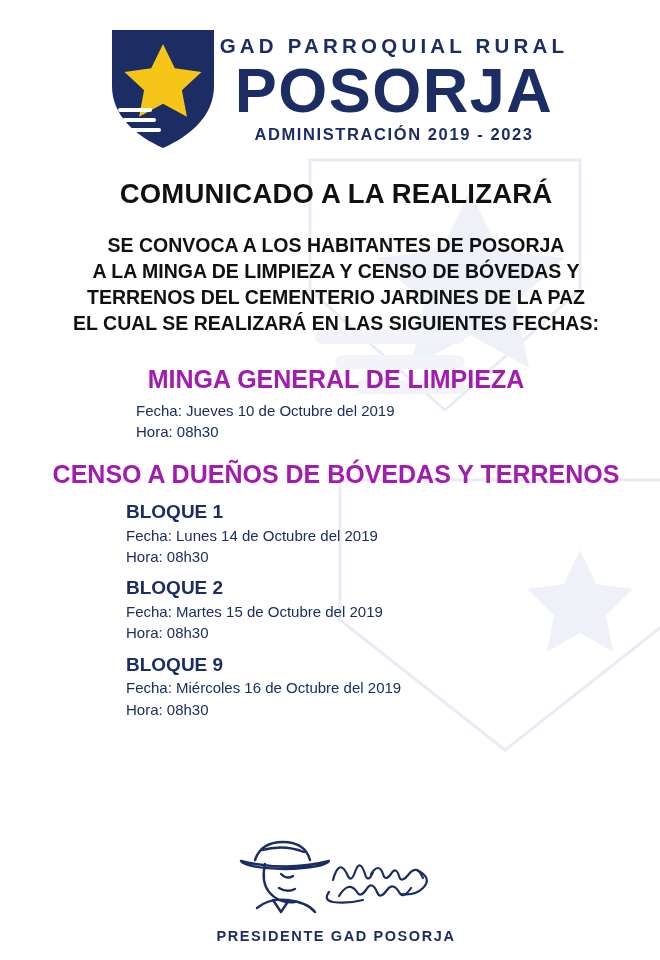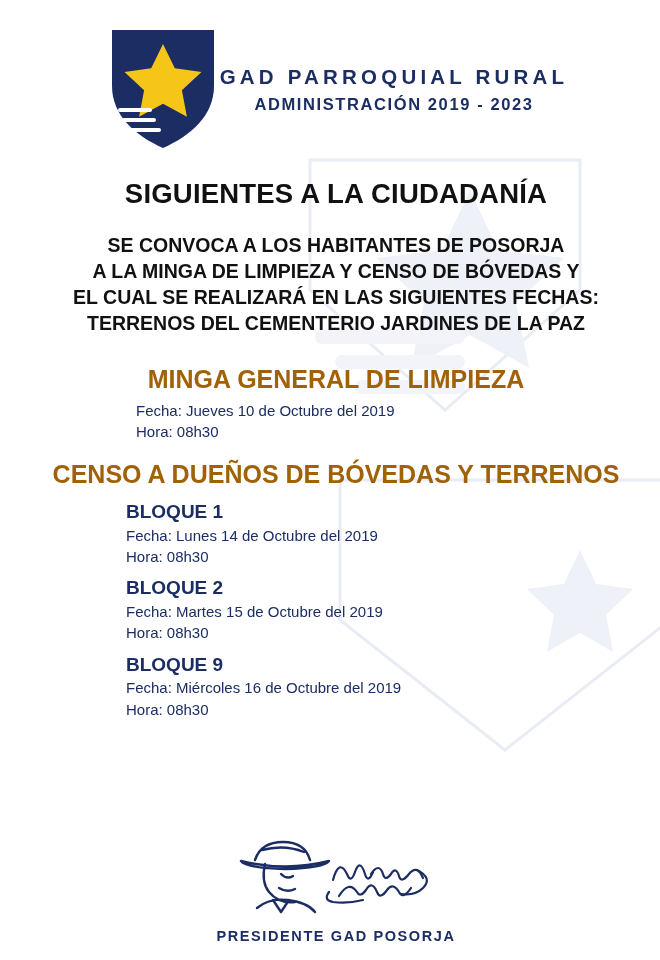--- a/index.html
+++ b/index.html
@@ -130,21 +130,21 @@
   }
   .section {
     width: 100%;
     display: flex;
     flex-direction: column;
     align-items: center;
   }
   .section-heading {
     font-size: 25px;
     font-weight: bold;
-    color: #a16207;
+    color: #a21caf;
     text-align: center;
     margin-bottom: 6px;
     white-space: nowrap;
   }
   .section-body {
     width: 400px;
     margin: 0 auto;
     text-align: left;
   }
   .section-body-wide {
@@ -221,31 +221,32 @@
         <path d="M59 20 l11.8 24.3 26.7 3.6 -19.6 18.4 5 26.5 -23.9 -13 -23.9 13 5 -26.5 -19.6 -18.4 26.7 -3.6 z" fill="#f5c518"></path>
         <g stroke="#ffffff" stroke-width="4" fill="none" stroke-linecap="round">
           <path d="M16 86 H46"></path>
           <path d="M20 96 H50"></path>
           <path d="M26 106 H55"></path>
         </g>
       </svg>
     </div>
     <div class="logo-text">
       <div class="logo-line1">GAD PARROQUIAL RURAL</div>
+      <div class="logo-line2">POSORJA</div>
       <div class="logo-line3">ADMINISTRACIÓN 2019 - 2023</div>
     </div>
   </div>
 
-  <div class="title-main">SIGUIENTES A LA CIUDADANÍA</div>
+  <div class="title-main">COMUNICADO A LA REALIZARÁ</div>
 
   <div class="convocatoria">
     <div>SE CONVOCA A LOS HABITANTES DE POSORJA</div>
     <div>A LA MINGA DE LIMPIEZA Y CENSO DE BÓVEDAS Y</div>
+    <div>TERRENOS DEL CEMENTERIO JARDINES DE LA PAZ</div>
     <div>EL CUAL SE REALIZARÁ EN LAS SIGUIENTES FECHAS:</div>
-    <div>TERRENOS DEL CEMENTERIO JARDINES DE LA PAZ</div>
   </div>
 
 
   <div class="sections">
 
     <div class="section">
       <div class="section-heading">MINGA GENERAL DE LIMPIEZA</div>
       <div class="section-body">
         <div class="line">Fecha: Jueves 10 de Octubre del 2019</div>
         <div class="line">Hora: 08h30</div>

